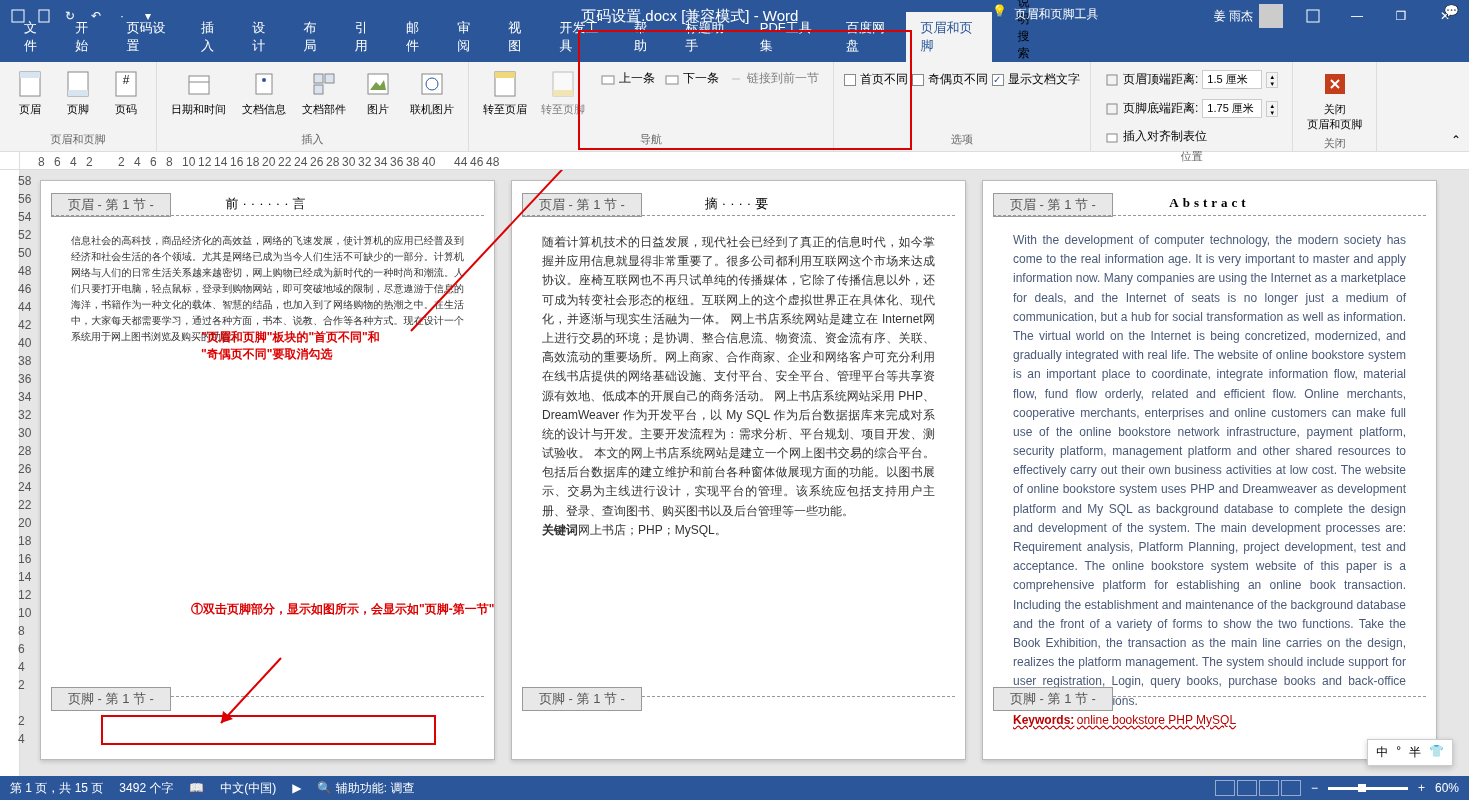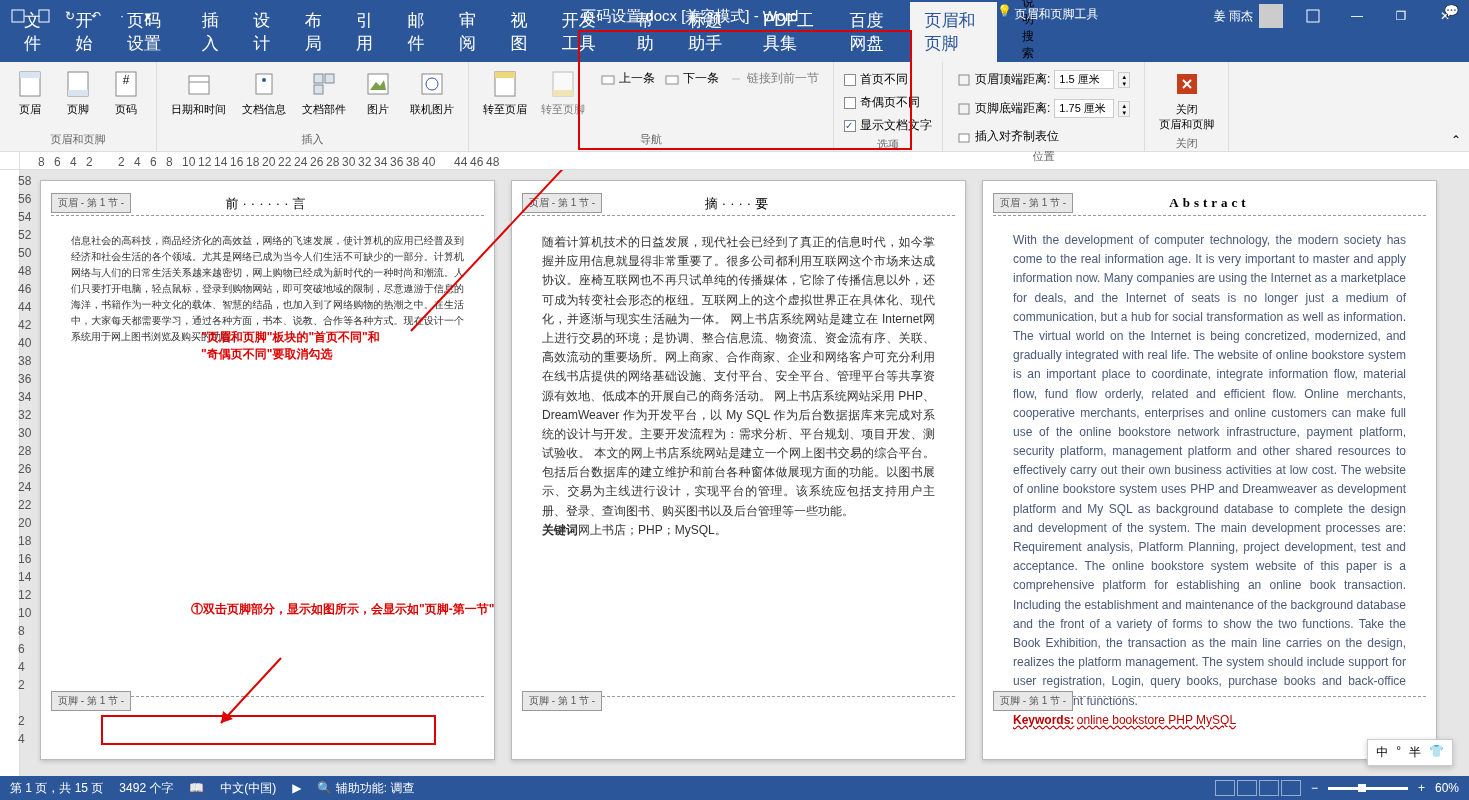--- a/index.html
+++ b/index.html
@@ -7,21 +7,21 @@
 .titlebar { background:#2b579a; height:32px; display:flex; align-items:center; color:#fff; }
 .qat { display:flex; gap:6px; padding:0 8px; align-items:center; }
 .qat-btn { width:20px; height:20px; display:flex; align-items:center; justify-content:center; color:#fff; }
 .title-center { flex:1; text-align:center; font-size:15px; }
 .title-context { position:absolute; left:50%; transform:translateX(280px); top:6px; color:#fff; font-size:12px; }
 .win-controls { display:flex; gap:4px; padding-right:4px; align-items:center; }
 .win-btn { width:40px; height:28px; display:flex; align-items:center; justify-content:center; color:#fff; }
 .user-area { display:flex; align-items:center; gap:6px; margin-right:10px; color:#fff; }
 .avatar { width:24px; height:24px; background:#ccc; }
 .tabs { background:#2b579a; height:30px; display:flex; align-items:flex-end; padding-left:10px; }
-.tab { padding:7px 14px; color:#fff; cursor:pointer; font-size:17px; }
+.tab { padding:7px 14px; color:#fff; cursor:pointer; font-size:13px; }
 .tab.active { background:#f3f3f3; color:#2b579a; }
 .tab-help { margin-left:auto; display:flex; align-items:center; padding-right:10px; gap:10px; }
 .ribbon { background:#f3f3f3; height:90px; border-bottom:1px solid #ddd; display:flex; position:relative; }
 .rgroup { border-right:1px solid #ddd; padding:4px 10px 0 10px; display:flex; flex-direction:column; align-items:center; }
 .rgroup-body { flex:1; display:flex; align-items:flex-start; gap:8px; }
 .rgroup-label { font-size:11px; color:#666; padding:2px 0 4px 0; text-align:center; }
 .rbtn-big { display:flex; flex-direction:column; align-items:center; gap:2px; padding:2px 4px; }
 .rbtn-big .icn { width:32px; height:32px; display:flex; align-items:center; justify-content:center; }
 .rbtn-big span { font-size:11px; }
 .rbtn-sm { display:flex; align-items:center; gap:4px; padding:2px 4px; font-size:11px; white-space:nowrap; }
@@ -36,21 +36,21 @@
 .hl-box { position:absolute; border:2px solid #d00; pointer-events:none; }
 .ruler-area { height:18px; background:#fff; border-bottom:1px solid #ddd; display:flex; overflow:hidden; }
 .vruler { width:20px; background:#fff; border-right:1px solid #ddd; }
 .hruler { flex:1; position:relative; font-size:9px; color:#555; }
 .hruler span { position:absolute; top:3px; }
 .doc-area { display:flex; height:614px; background:#e6e6e6; }
 .vruler-full { width:20px; background:#fff; border-right:1px solid #ddd; position:relative; font-size:9px; color:#555; }
 .vruler-full span { position:absolute; left:18px; }
 .pages { flex:1; display:flex; gap:16px; padding:10px 20px; overflow:hidden; }
 .page { background:#fff; border:1px solid #bbb; width:455px; height:580px; position:relative; box-shadow:0 2px 4px rgba(0,0,0,.15); }
-.hdr-tag, .ftr-tag { position:absolute; background:#e8e8e8; border:1px solid #999; font-size:10px; padding:2px 6px; color:#555; }
+.hdr-tag, .ftr-tag { position:absolute; background:#e8e8e8; border:1px solid #999; font-size:13px; padding:2px 16px; color:#555; }
 .hdr-tag { top:12px; left:10px; }
 .ftr-tag { bottom:48px; left:10px; }
 .page-title { text-align:center; font-size:13px; margin-top:14px; font-family:SimSun,serif; letter-spacing:4px; }
 .page-body { padding:20px 30px 10px 30px; font-size:10px; line-height:1.6; font-family:SimSun,serif; color:#333; text-align:justify; }
 .page-body.en { font-family:"Times New Roman",serif; font-size:10px; color:#4a5a7a; }
 .annot { position:absolute; color:#d00; font-size:20px; font-weight:bold; z-index:10; }
 .arrow-line { position:absolute; z-index:9; pointer-events:none; }
 .dash-sep { position:absolute; border-top:1px dashed #999; left:10px; right:10px; }
 .ftr-box { position:absolute; bottom:14px; left:60px; width:335px; height:30px; border:2px solid #d00; }
 .status { position:fixed; bottom:0; left:0; right:0; height:24px; background:#2b579a; color:#fff; display:flex; align-items:center; padding:0 10px; font-size:11px; gap:16px; z-index:20; }
@@ -248,21 +248,21 @@
               <path d="M3 7 L11 7" stroke="#888"></path>
             </svg>
             <span>链接到前一节</span>
           </div>
       </div>
     </div>
     <div class="rgroup-label">导航</div>
   </div>
   <div class="rgroup">
     <div class="rgroup-body">
-      <div style="display:flex;flex-direction:column;gap:4px;padding-top:4px">
+      <div style="display:flex;flex-direction:row;gap:4px;padding-top:4px">
         <label class="checkbox-row">
             <span class="chk"></span>
             <span>首页不同</span>
           </label>
         <label class="checkbox-row">
             <span class="chk"></span>
             <span>奇偶页不同</span>
           </label>
         <label class="checkbox-row">
             <span class="chk on"></span>

